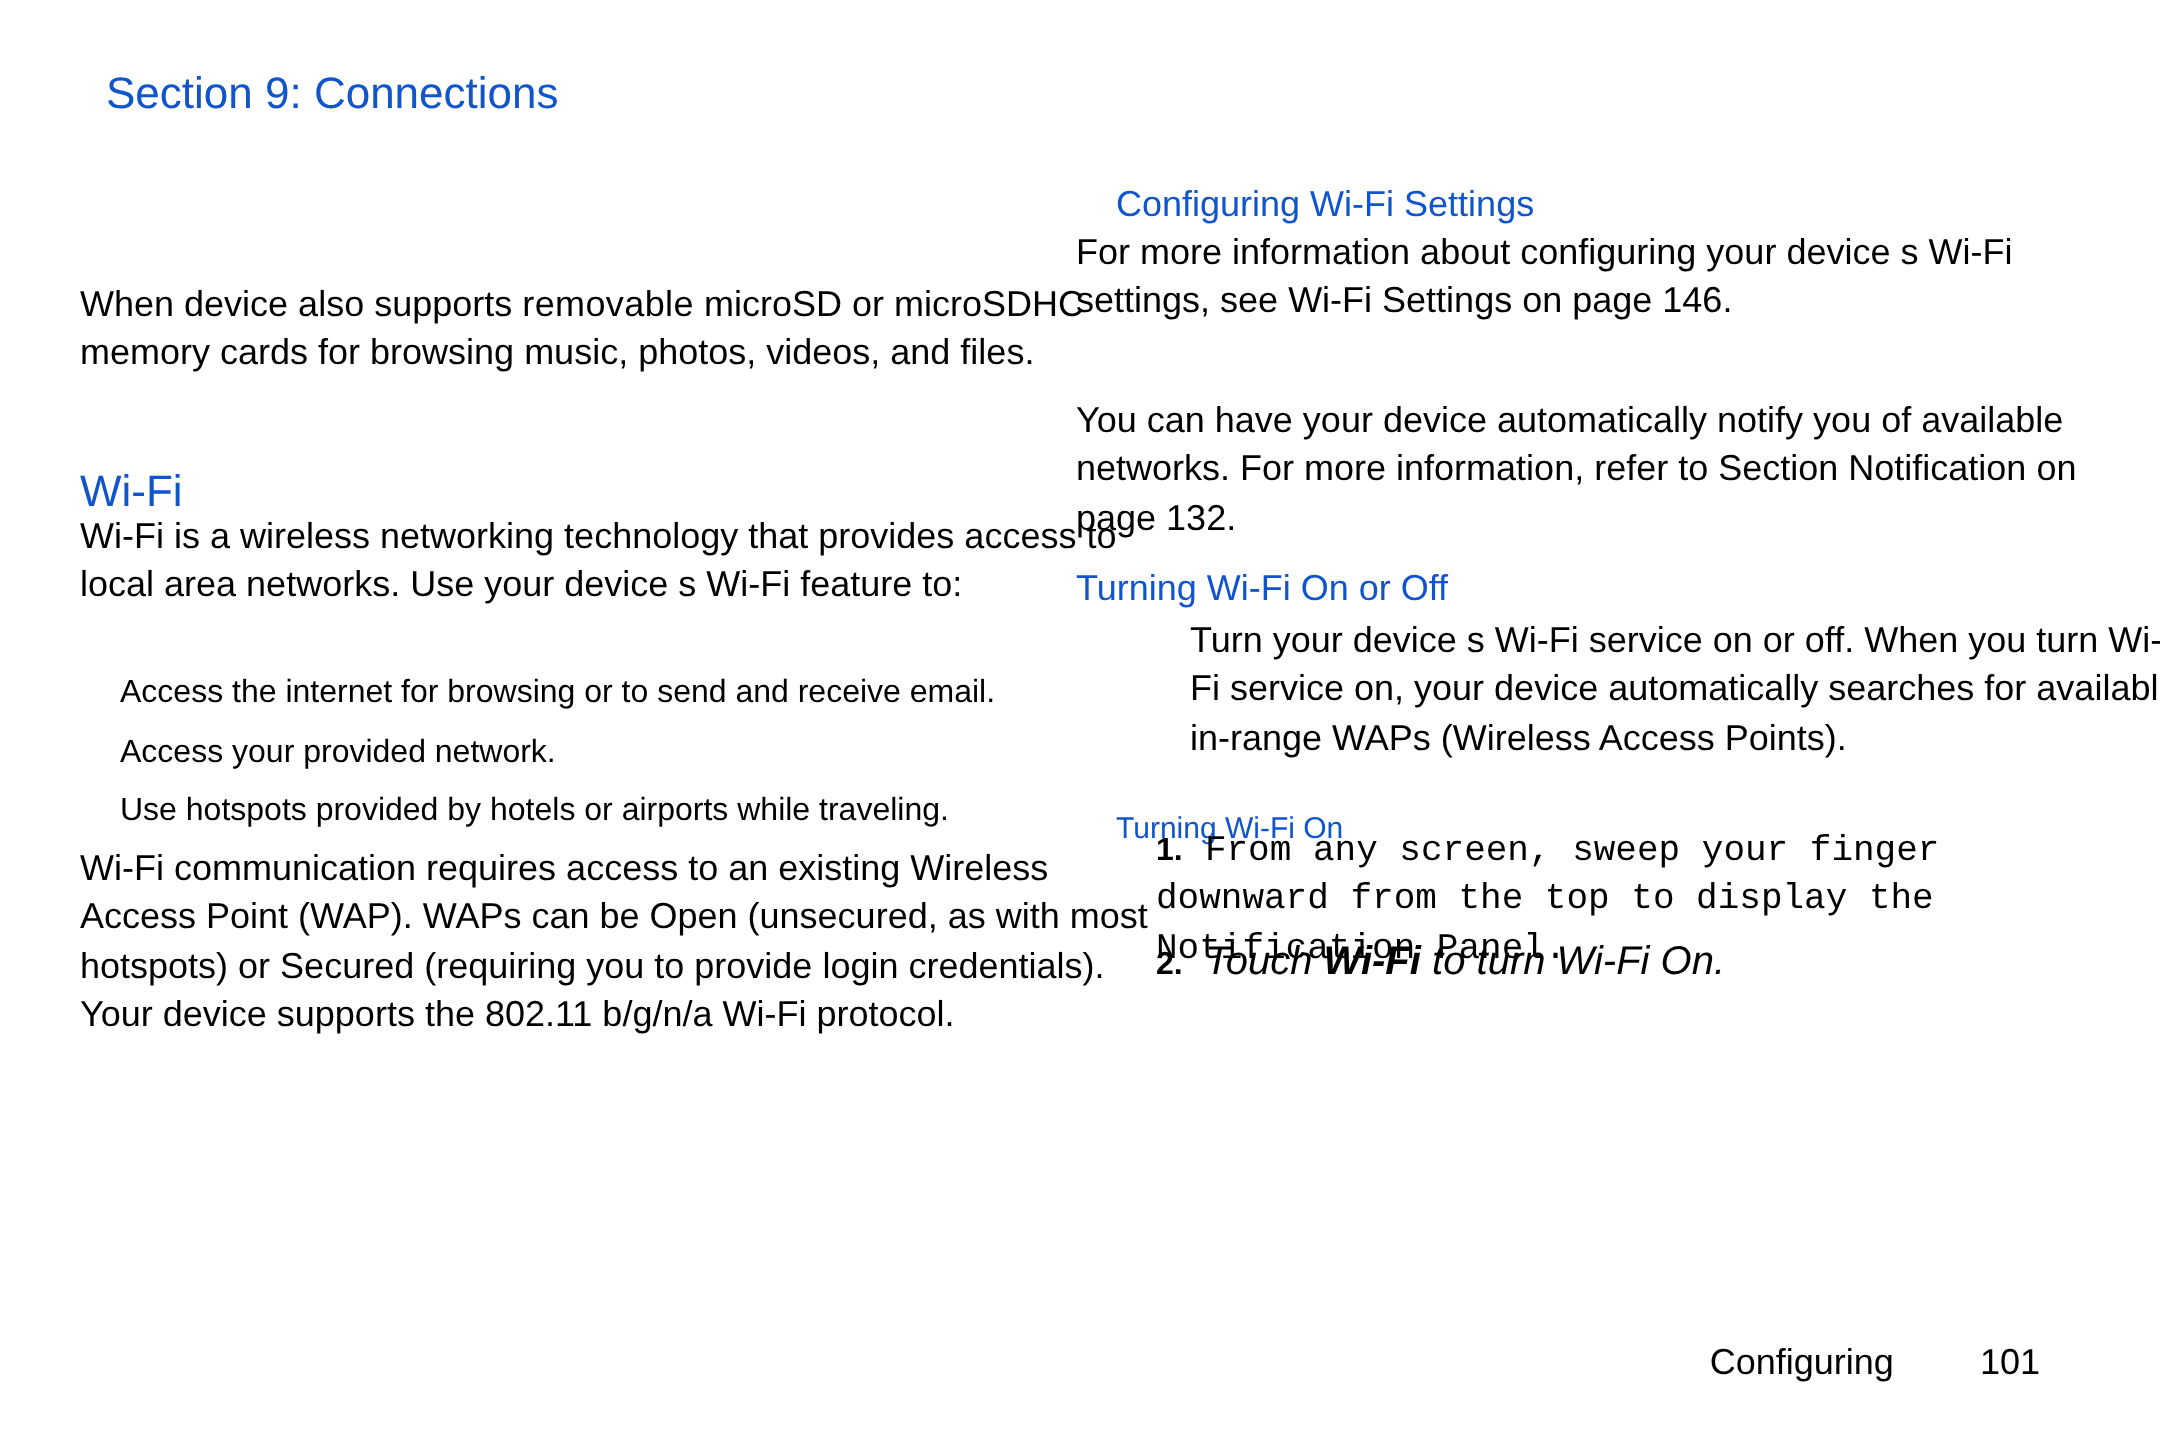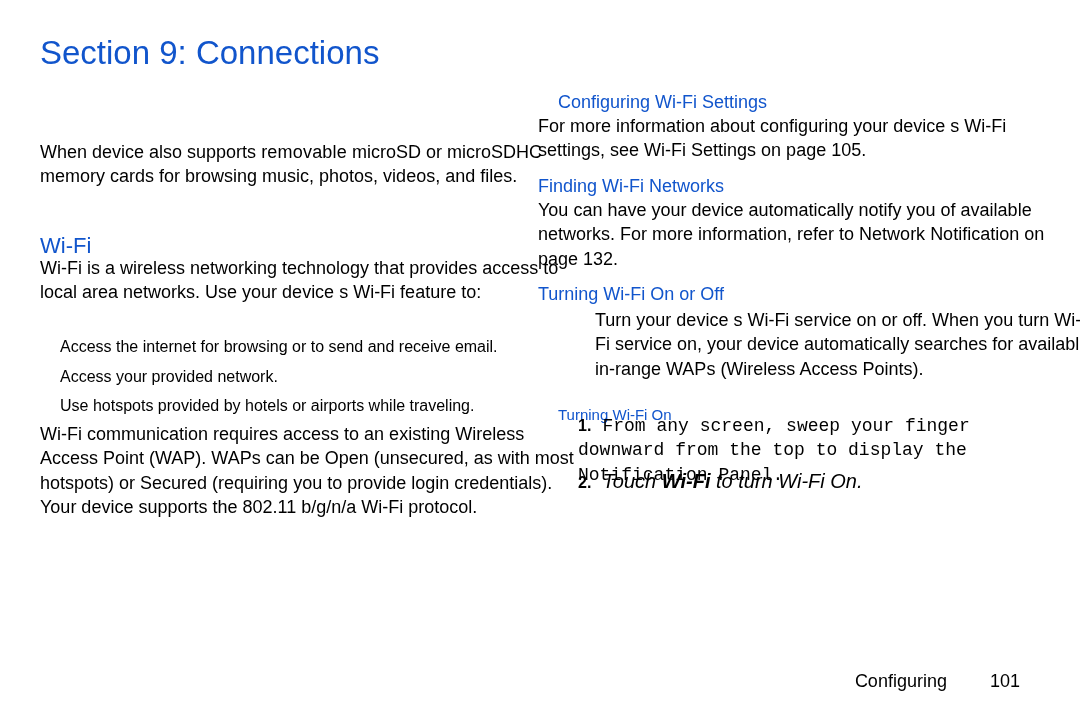--- a/index.html
+++ b/index.html
@@ -14,23 +14,23 @@
   }
   .page {
     position: relative;
     width: 1080px;
     height: 720px;
     box-sizing: border-box;
     padding: 34px 40px 20px 40px;
   }
   .section-title {
     color: #1155cc;
-    font-size: 33px;
+    font-size: 22px;
     font-weight: 400;
-    margin: 0 0 18px 0;
+    margin: 0 0 18px 13px;
   }
   .heading-blue {
     color: #1155cc;
     font-size: 22px;
     font-weight: 400;
     margin: 8px 0 4px 0;
   }
   .subheading-blue {
     color: #1155cc;
     font-size: 18px;
@@ -98,27 +98,26 @@
     <span>Use hotspots provided by hotels </span><span>or airports</span><span> while traveling.</span>
   </div>
 
   <div class="abs body" style="left:40px; top:422px; width:540px;">
     <span>Wi-Fi communication requires access to an existing Wireless Access Point (WAP). WAPs can be Open (unsecured, as with most hotspots) or Secured (requiring </span><span>you to provide login credentials). Your device supports the 802.11 b/g/n/a Wi-Fi protocol.</span>
   </div>
 
   <div class="abs subheading-blue" style="left:558px; top:88px;">Configuring Wi-Fi Settings</div>
 
   <div class="abs body" style="left:538px; top:114px; width:510px;">
-    <span>For more information about configuring </span><span>your device s Wi-Fi settings, see </span><span>Wi-Fi Settings</span><span> on page 105.</span>
+    <span>For more information about configuring </span><span>your device s Wi-Fi settings, see </span><span>Wi-Fi Settings</span><span> on page 146.</span>
   </div>
 
-  <div class="abs subheading-blue" style="left:538px; top:172px;">Finding Wi-Fi Networks</div>
 
   <div class="abs body" style="left:538px; top:198px; width:510px;">
-    <span>You can have your device automatically notify you of available networks. For more information, refer to </span><span>Network Notification</span><span> on page 132.</span>
+    <span>You can have your device automatically notify you of available networks. For more information, refer to </span><span>Section Notification</span><span> on page 132.</span>
   </div>
 
   <div class="abs subheading-blue" style="left:538px; top:280px;">Turning Wi-Fi On or Off</div>
 
   <div class="abs body" style="left:558px; top:308px; width:500px;margin-left:37px;">Turn your device s Wi-Fi service on or off. When you turn Wi-Fi service on, your device automatically searches for available, in-range WAPs (Wireless Access Points).</div>
 
   <div class="abs subsub-blue" style="left:558px; top:398px;">Turning Wi-Fi On</div>
 
   <div class="abs step" style="left:578px; top:414px; width:480px;">
     <span class="step-num">1.</span>

